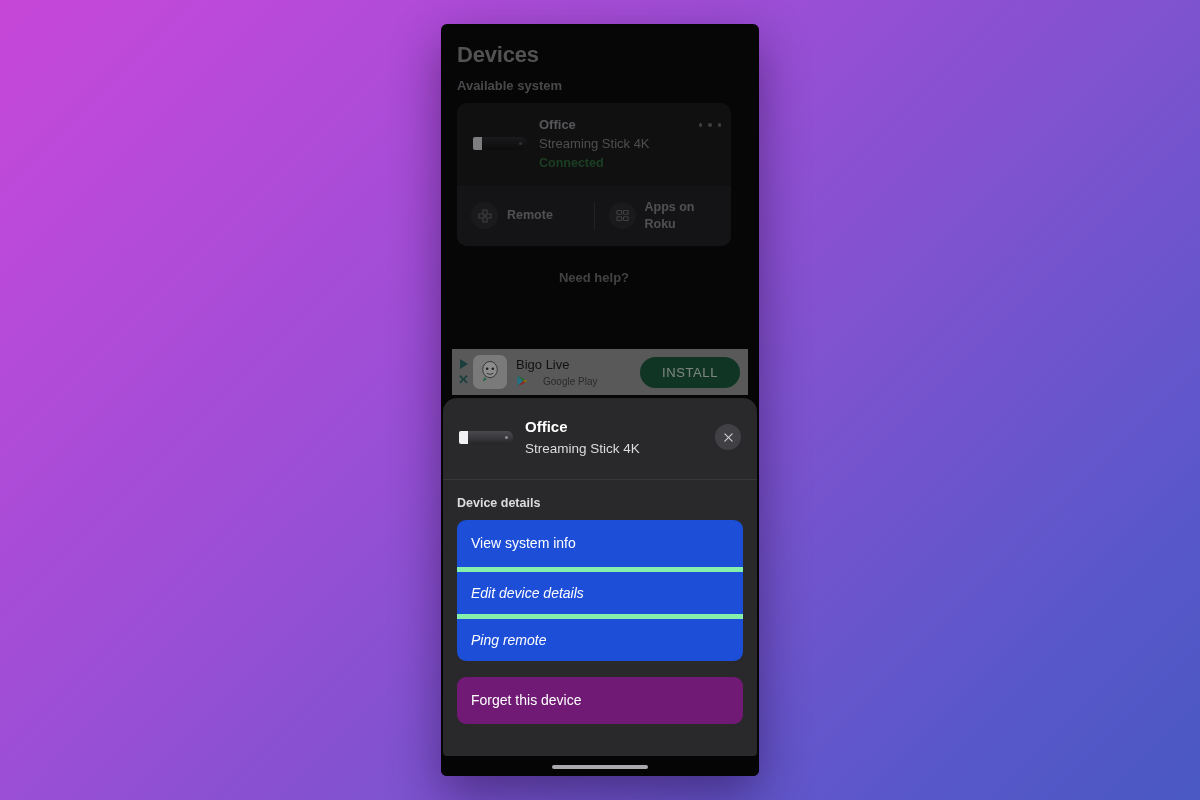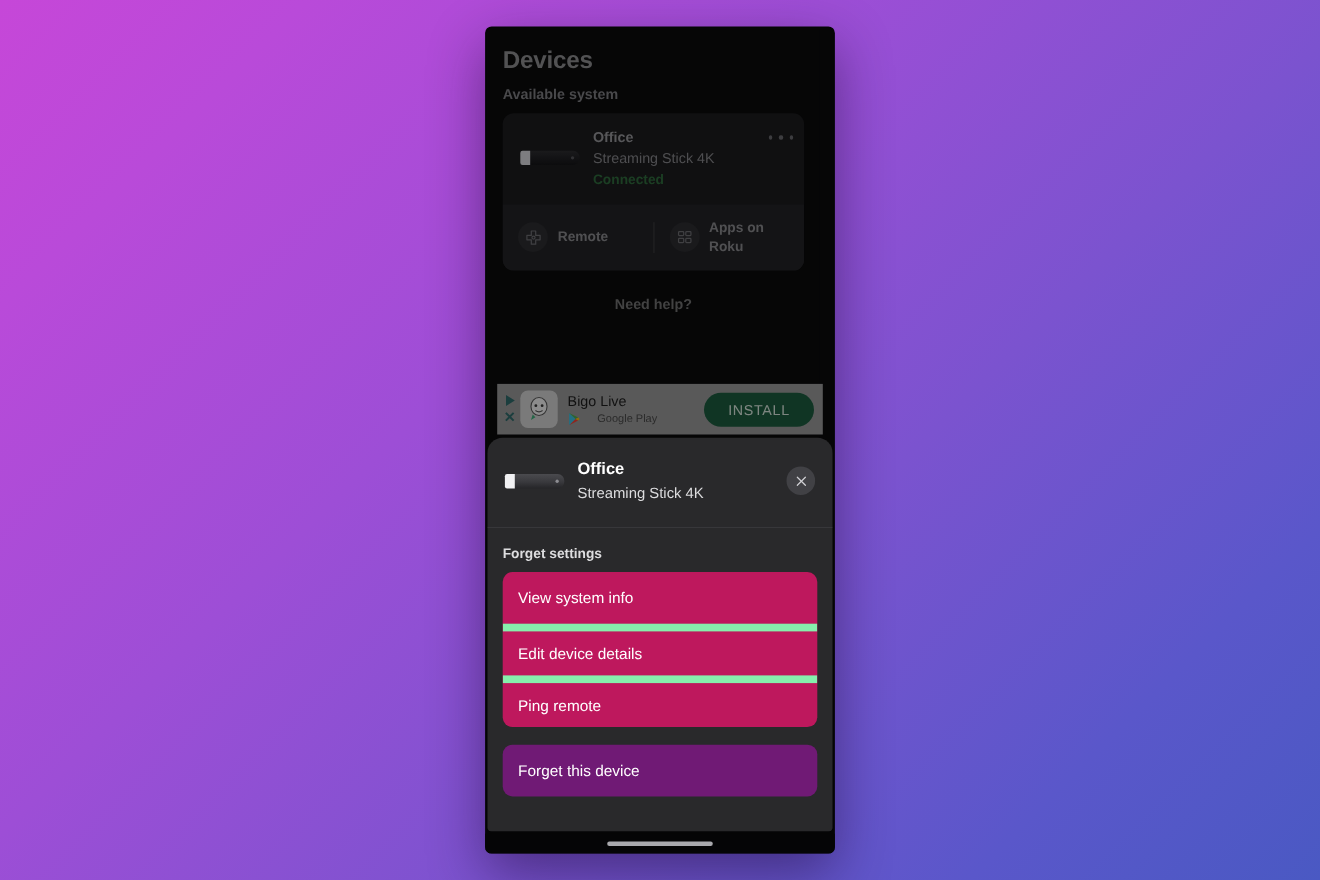--- a/index.html
+++ b/index.html
@@ -388,35 +388,36 @@
   }
 
   .settings-label {
     font-size: 12.5px;
     font-weight: bold;
     color: #dddddf;
     margin-bottom: 10px;
   }
 
   .settings-group {
-    background: #be185d;
+    background: #1d4ed8;
     border-radius: 9px;
     overflow: hidden;
   }
   .settings-item {
     height: 47px;
     display: flex;
     align-items: center;
     padding: 0 14px;
     font-size: 14px;
     color: #ffffff;
     cursor: pointer;
   }
   .settings-item + .settings-item {
-    border-top: 7px solid #86efac;
+    border-top: 5px solid #86efac;
+    font-style: italic;
   }
 
   .forget-group {
     margin-top: 16px;
     background: #701a75;
     border-radius: 9px;
     overflow: hidden;
   }
 
   
@@ -545,21 +546,21 @@
         </div>
         <button class="sheet-close">
           <svg width="11" height="11" viewBox="0 0 24 24" stroke="#d0d0d4" stroke-width="2.4" stroke-linecap="round">
             <line x1="4" y1="4" x2="20" y2="20"></line>
             <line x1="20" y1="4" x2="4" y2="20"></line>
           </svg>
         </button>
       </div>
 
       <div class="sheet-body">
-        <div class="settings-label">Forget settings</div>
+        <div class="settings-label">Device details</div>
 
         <div class="settings-group">
           <div class="settings-item">View system info</div>
           <div class="settings-item">Edit device details</div>
           <div class="settings-item">Ping remote</div>
         </div>
 
         <div class="forget-group">
           <div class="settings-item">Forget this device</div>
         </div>

